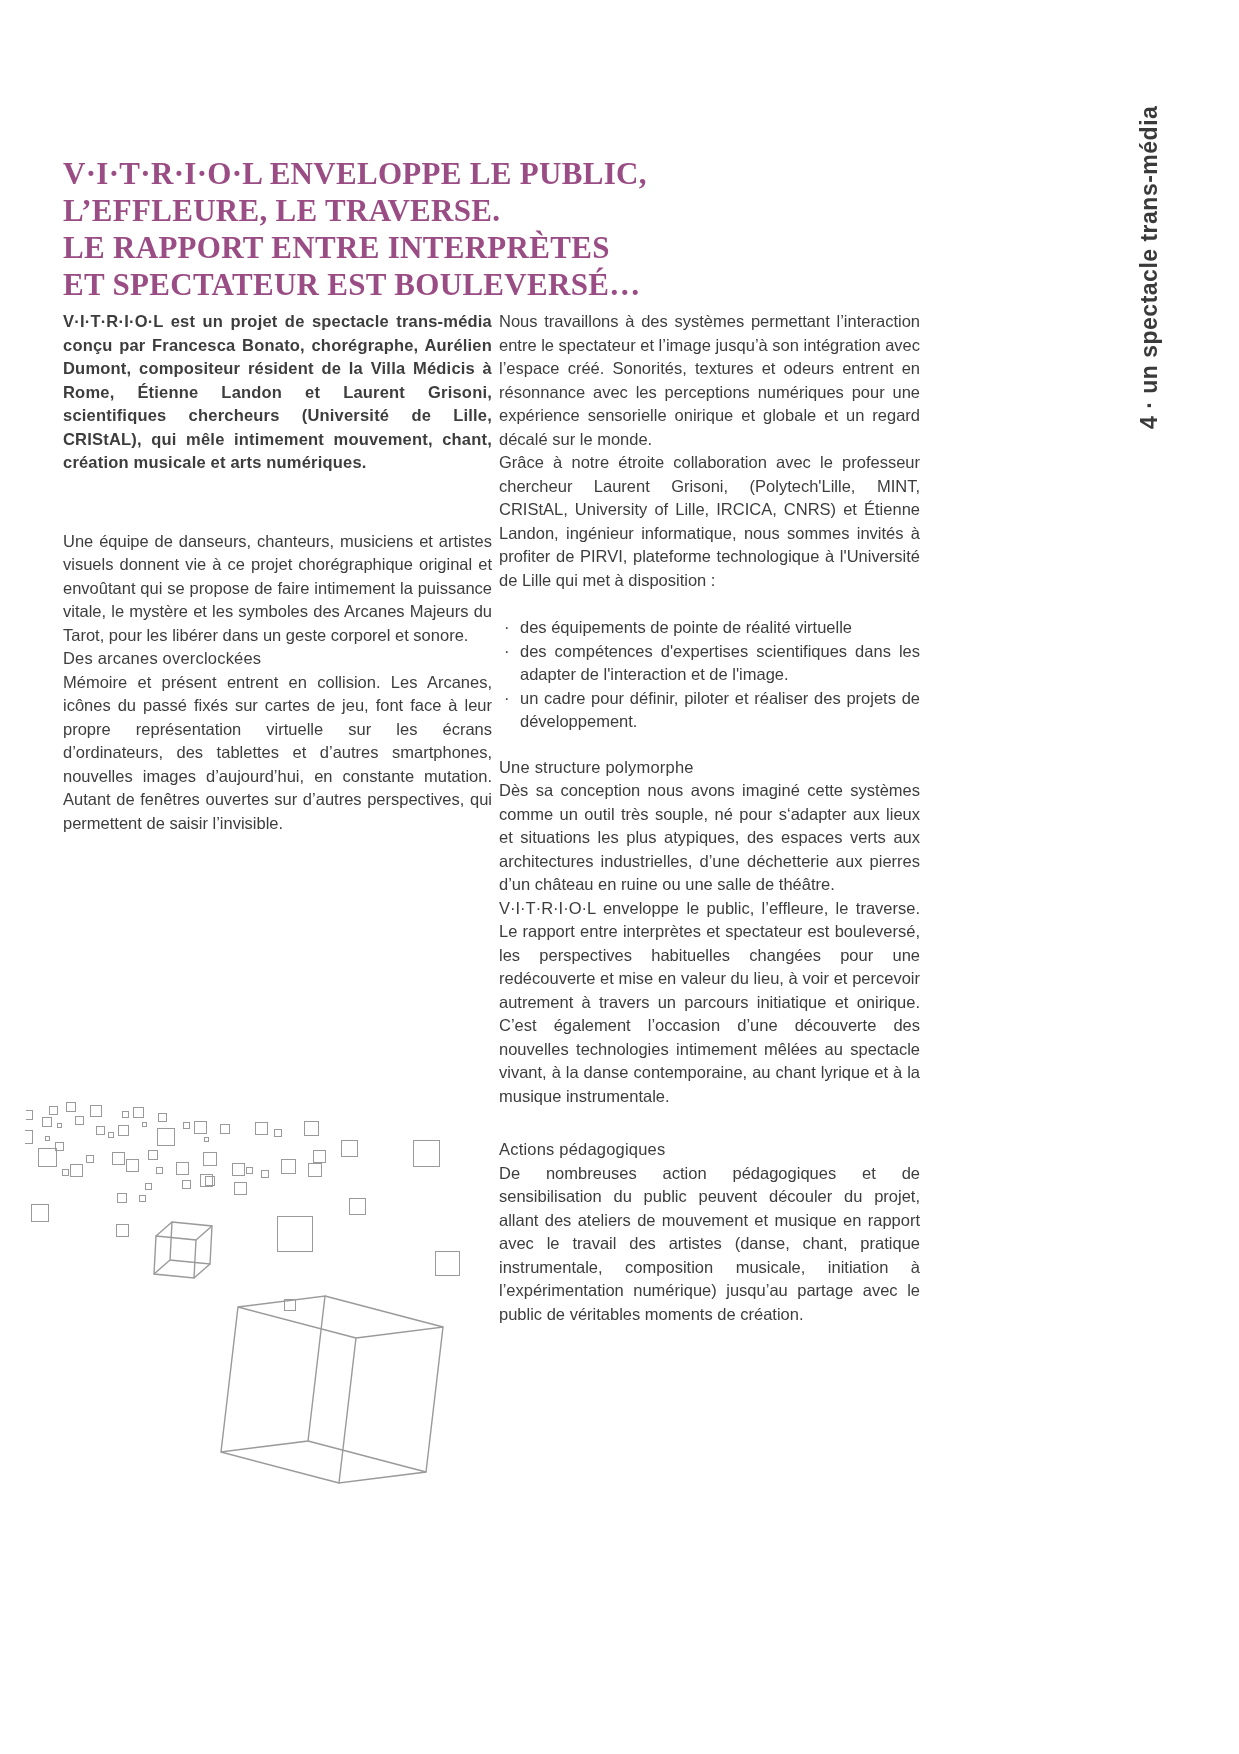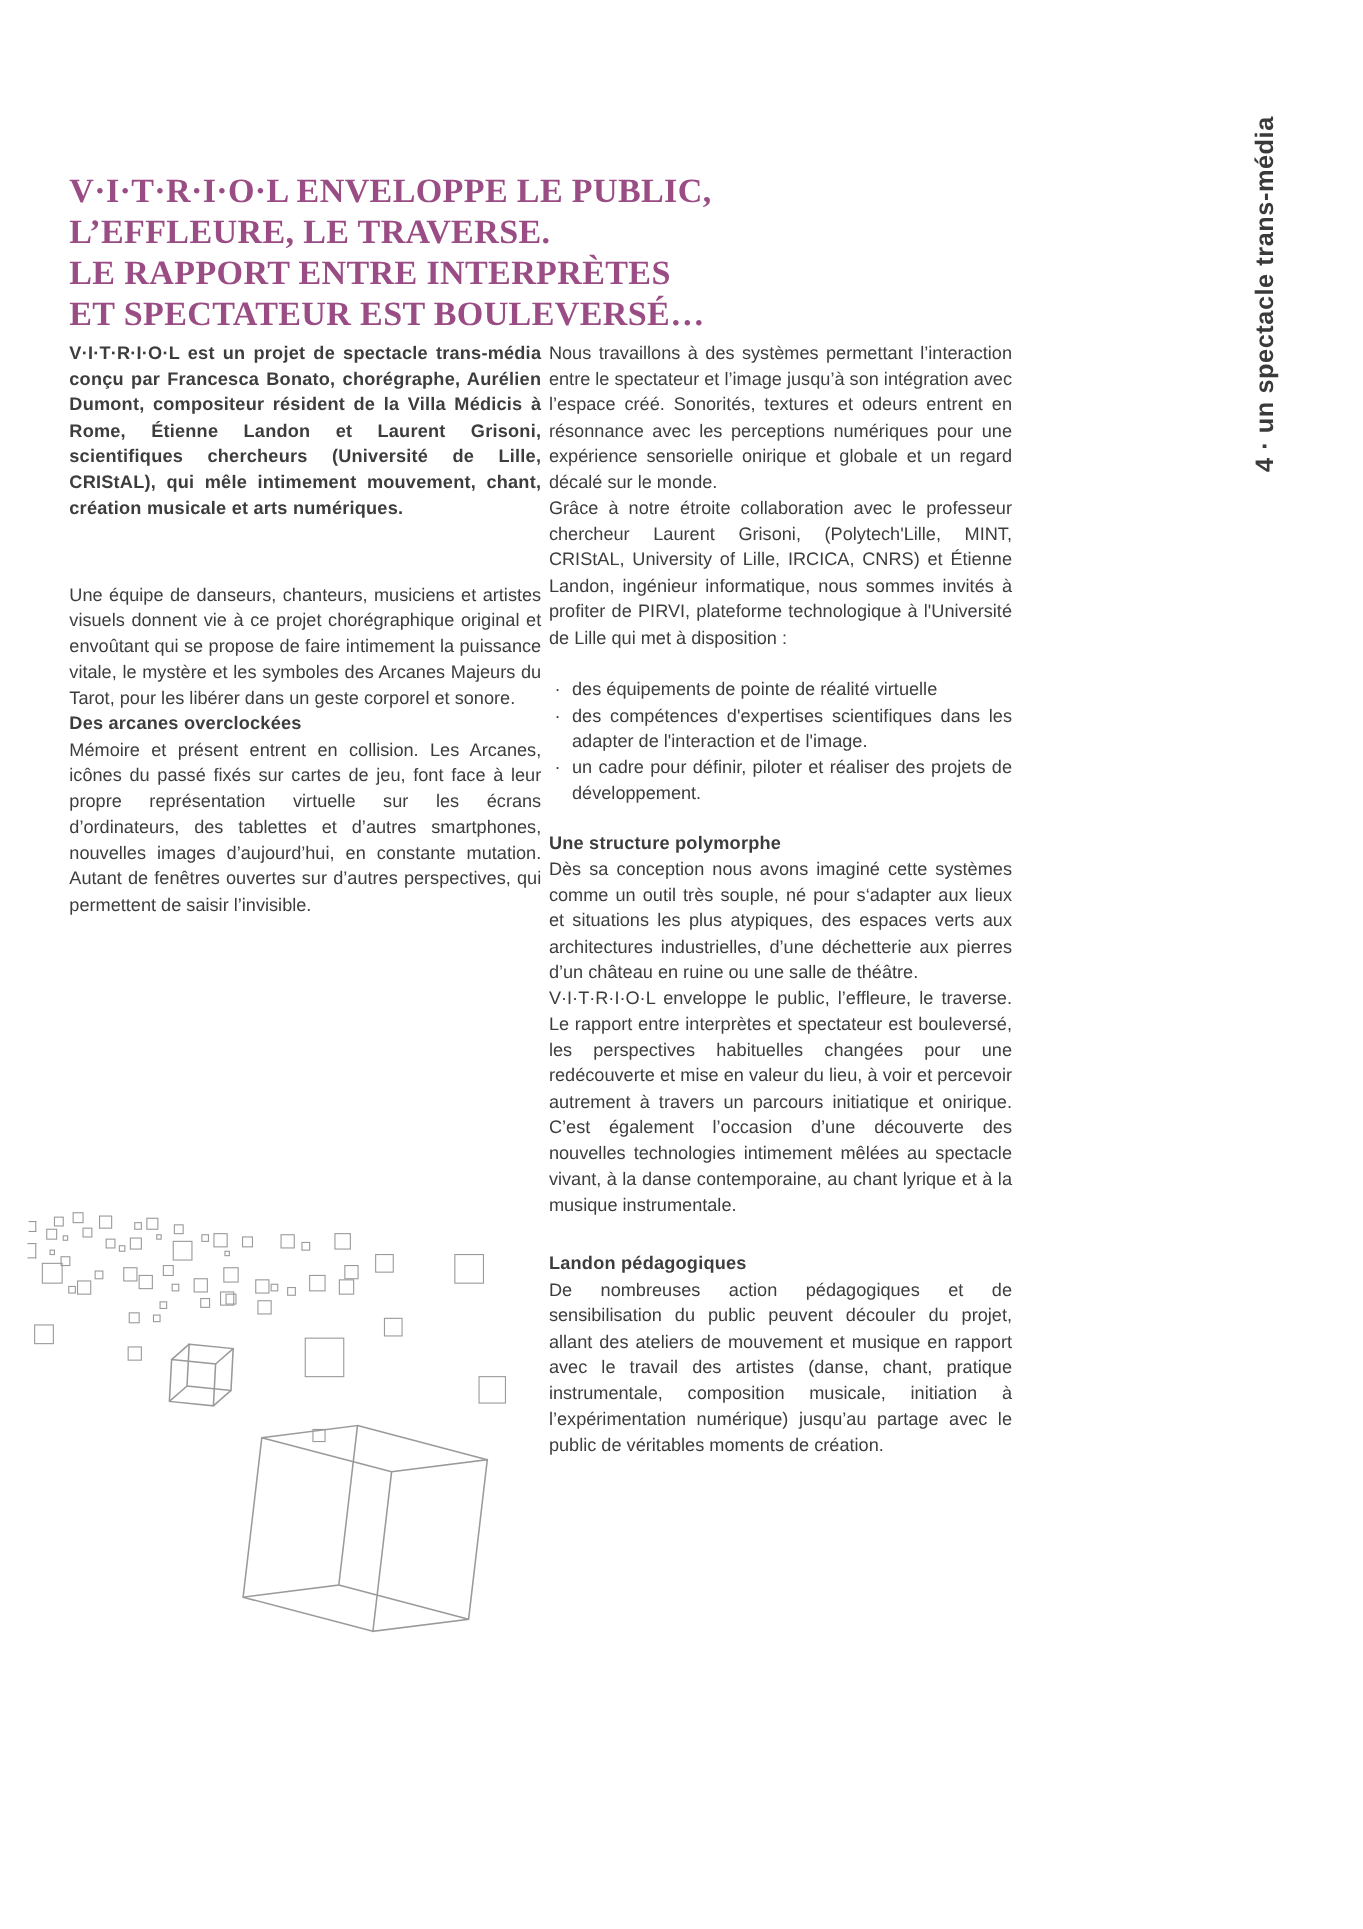--- a/index.html
+++ b/index.html
@@ -21,21 +21,21 @@
   }
   .col{position:absolute;top:310px;}
   .col-left{left:63px;width:429px;}
   .col-right{left:499px;width:421px;}
   .col p{
     margin:0;text-align:justify;
     font-size:16.5px;line-height:23.5px;color:var(--body);
   }
   p.intro{font-weight:700;letter-spacing:0.2px;margin-bottom:55px;}
   .sec-head{
-    font-weight:700;font-size:16.5px;line-height:23.5px;color:#2f2f2f;
+    font-weight:400;font-size:16.5px;line-height:23.5px;color:#2f2f2f;
     letter-spacing:0.2px;margin:0;
   }
   .mt-sec{margin-top:28px;}
   .mt-par{margin-top:36px;}
   .bullet-list{margin-top:24px;}
   .bullet-item{
     position:relative;padding-left:21px;text-align:justify;
     font-size:16.5px;line-height:23.5px;color:var(--body);
   }
   .bullet-dot{position:absolute;left:5px;top:0;}
@@ -81,21 +81,21 @@
       <span>des compétences d'expertises scientifiques dans les adapter de l'interaction et de l'image.</span>
     </div>
     <div class="bullet-item">
       <span class="bullet-dot">·</span>
       <span>un cadre pour définir, piloter et réaliser des projets de développement.</span>
     </div>
   </div>
   <p class="sec-head" style="margin-top:22px;">Une structure polymorphe</p>
   <p>Dès sa conception nous avons imaginé cette systèmes comme un outil très souple, né pour s‘adapter aux lieux et situations les plus atypiques, des espaces verts aux architectures industrielles, d’une déchetterie aux pierres d’un château en ruine ou une salle de théâtre.</p>
   <p>V·I·T·R·I·O·L enveloppe le public, l’effleure, le traverse. Le rapport entre interprètes et spectateur est bouleversé, les perspectives habituelles changées pour une redécouverte et mise en valeur du lieu, à voir et percevoir autrement à travers un parcours initiatique et onirique. C’est également l’occasion d’une découverte des nouvelles technologies intimement mêlées au spectacle vivant, à la danse contemporaine, au chant lyrique et à la musique instrumentale.</p>
-  <p class="sec-head" style="margin-top:30px;">Landon pédagogiques</p>
+  <p class="sec-head" style="margin-top:30px;">Actions pédagogiques</p>
   <p>De nombreuses action pédagogiques et de sensibilisation du public peuvent découler du projet, allant des ateliers de mouvement et musique en rapport avec le travail des artistes (danse, chant, pratique instrumentale, composition musicale, initiation à l’expérimentation numérique) jusqu’au partage avec le public de véritables moments de création.</p>
 </div>
 
 <div id="decor-layer">
   <svg id="cubes-svg" width="1239" height="1754" viewBox="0 0 1239 1754">
       <polygon points="156,1236 196,1240 194,1278 154,1274" class="cube-line"></polygon>
       <polygon points="172,1222 212,1226 210,1264 170,1260" class="cube-line"></polygon>
       <line x1="156" y1="1236" x2="172" y2="1222" class="cube-line"></line>
       <line x1="196" y1="1240" x2="212" y2="1226" class="cube-line"></line>
       <line x1="194" y1="1278" x2="210" y2="1264" class="cube-line"></line>

